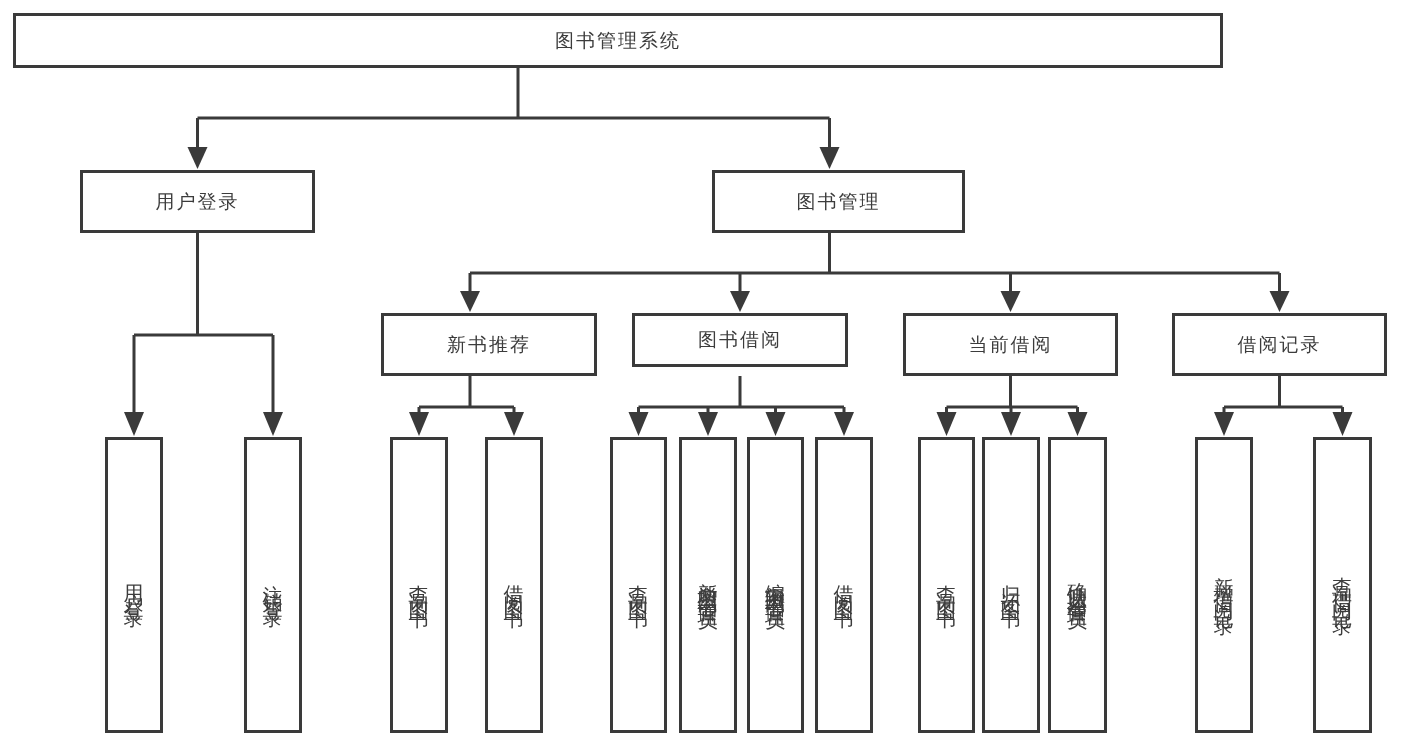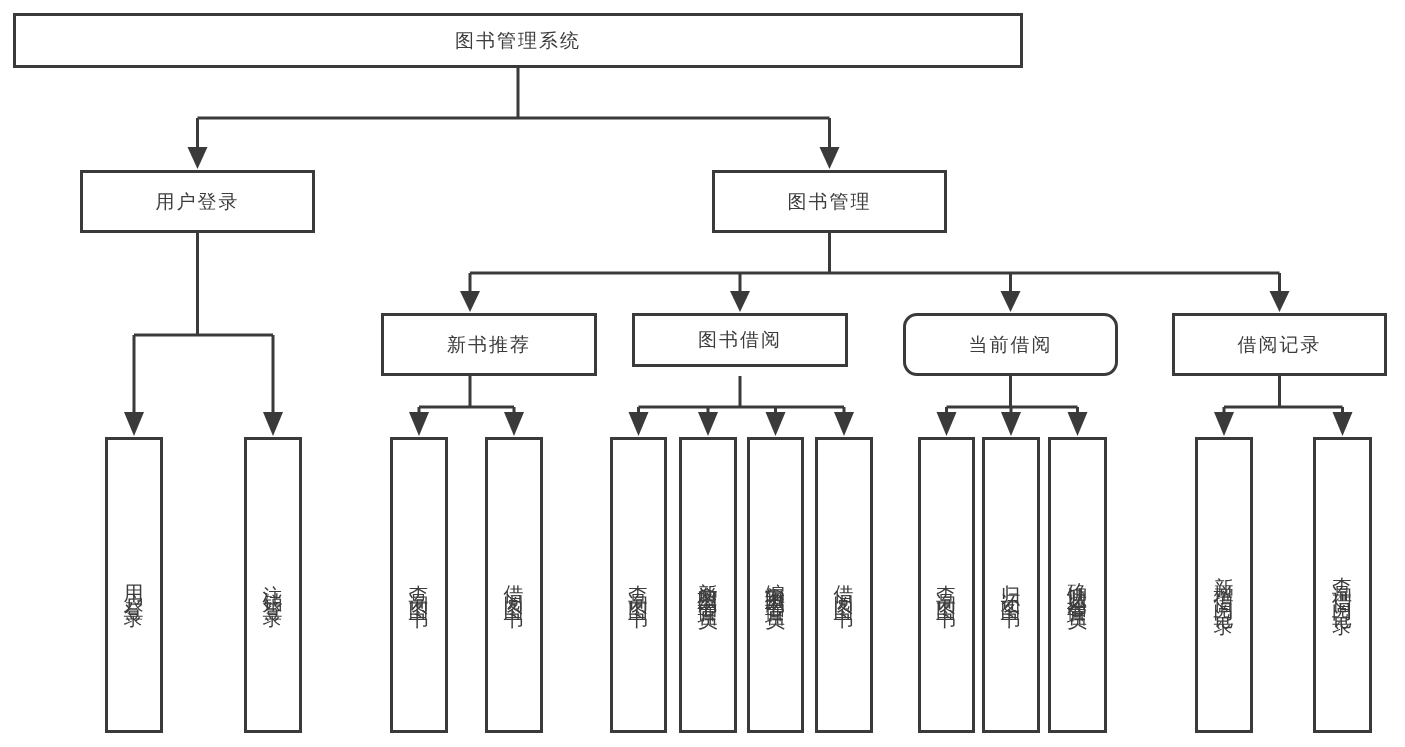--- a/index.html
+++ b/index.html
@@ -98,28 +98,28 @@
       <polygon points="765.5,412 785.5,412 775.5,436"></polygon>
       <polygon points="834,412 854,412 844,436"></polygon>
       <polygon points="936.5,412 956.5,412 946.5,436"></polygon>
       <polygon points="1001,412 1021,412 1011,436"></polygon>
       <polygon points="1067.5,412 1087.5,412 1077.5,436"></polygon>
       <polygon points="1214,412 1234,412 1224,436"></polygon>
       <polygon points="1332.5,412 1352.5,412 1342.5,436"></polygon>
     </g>
   </svg>
 
-  <div class="node" style="left:13px; top:13px; width:1010px; height:55px;text-align:right;">图书管理系统</div>
+  <div class="node" style="left:13px; top:13px; width:1210px; height:55px;text-align:right;">图书管理系统</div>
 
   <div class="node" style="left:80px; top:170px; width:235px; height:63px;">用户登录</div>
-  <div class="node" style="left:712px; top:170px; width:235px; height:63px;">图书管理</div>
+  <div class="node" style="left:712px; top:170px; width:253px; height:63px;">图书管理</div>
 
   <div class="node" style="left:381px; top:313px; width:216px; height:63px;">新书推荐</div>
   <div class="node" style="left:632px; top:313px; width:216px; height:54px;">图书借阅</div>
-  <div class="node" style="left:903px; top:313px; width:215px; height:63px;border-radius:14px;">当前借阅</div>
+  <div class="node" style="left:903px; top:313px; width:215px; height:63px;">当前借阅</div>
   <div class="node" style="left:1172px; top:313px; width:215px; height:63px;">借阅记录</div>
 
   <div class="leaf" style="left:105px; width:58px;">用户登录</div>
   <div class="leaf" style="left:244px; width:58px;">注销登录</div>
 
   <div class="leaf" style="left:390px; width:58px;">查询图书</div>
   <div class="leaf" style="left:485px; width:58px;">借阅图书</div>
 
   <div class="leaf" style="left:610px; width:57px;">查询图书</div>
   <div class="leaf" style="left:679px; width:58px; letter-spacing:4px;">新增图书（管理员）</div>

